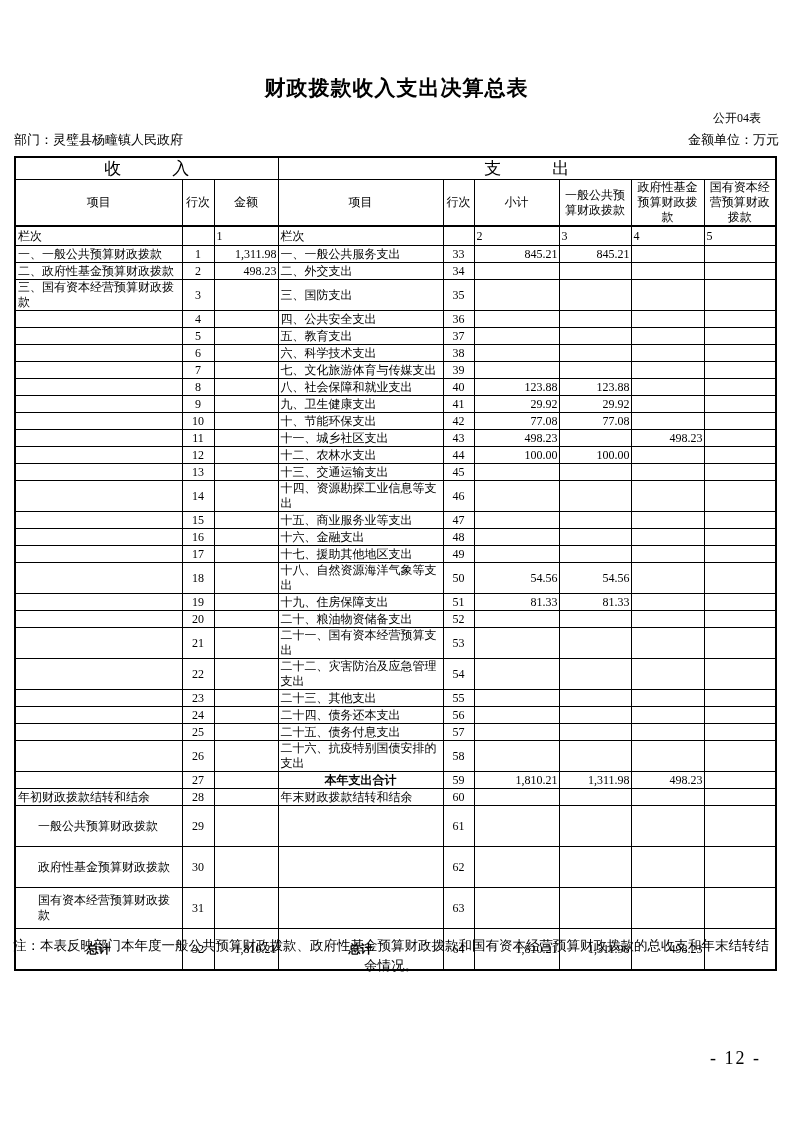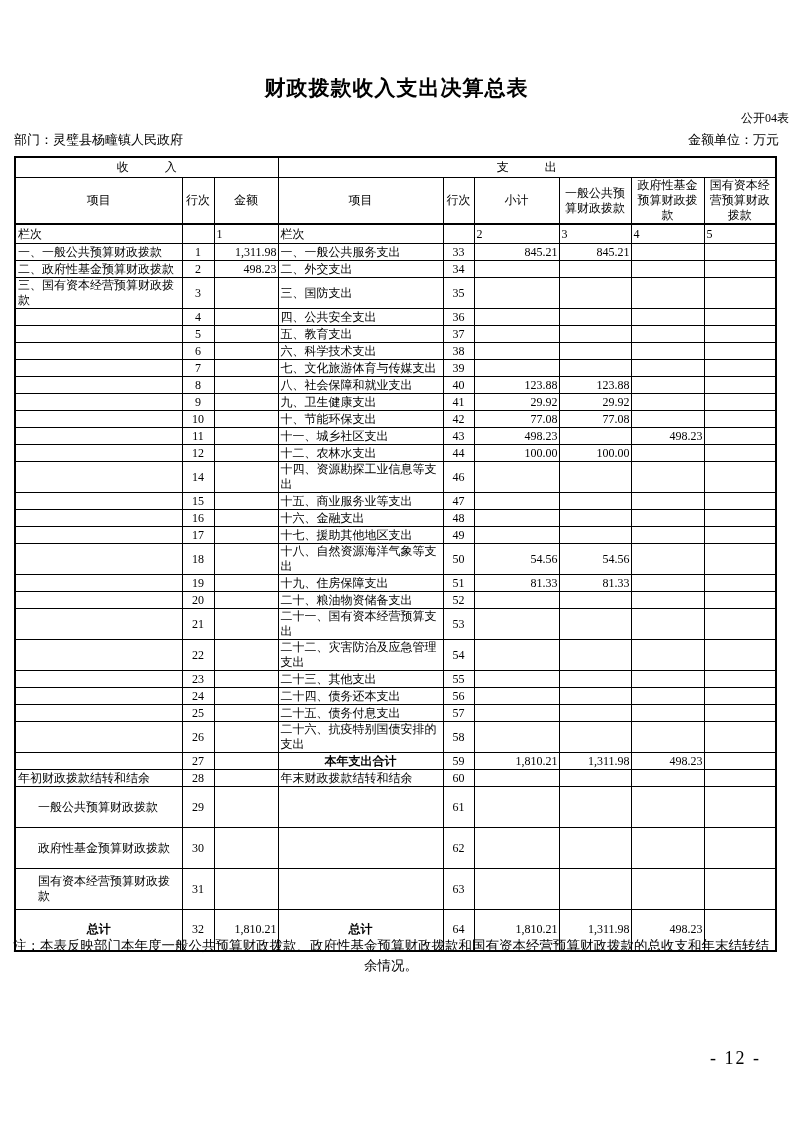--- a/index.html
+++ b/index.html
@@ -9,21 +9,21 @@
     color: #000;
   }
   .page { position: absolute; inset: 0; }
 
   .doc-title {
     position: absolute; top: 74px; left: 0; width: 793px;
     text-align: center; font-size: 21px; font-weight: bold;
     letter-spacing: 1px;
   }
   .form-no {
-    position: absolute; top: 110px; right: 4px;
+    position: absolute; top: 110px; right: 32px;
     font-size: 12px;
   }
   .meta-line {
     position: absolute; top: 131px; left: 14px; width: 765px;
     display: flex; justify-content: space-between;
     font-size: 13px;
     text-align: right;
   }
 
   table.main {
@@ -34,21 +34,21 @@
   }
   .main th, .main td {
     border: 1px solid #000;
     padding: 0 2px;
     overflow: hidden;
     line-height: 1.25;
     font-weight: normal;
     vertical-align: middle;
     word-break: break-all;
   }
-  tr.hdr-top th { height: 19px; text-align: center; font-size: 12px; margin-left: 35px; }
+  tr.hdr-top th { height: 19px; text-align: center; font-size: 17px; margin-left: 35px; }
   tr.hdr-cols th { height: 34px; text-align: center; border-bottom: 2px solid #000; }
   tr.hdr-lane td { height: 18px; }
   tr.h-n  { height: 17px; }
   tr.h-t  { height: 31px; }
   tr.h-b  { height: 41px; }
   td.item  { text-align: left; }
   td.rowno { text-align: center; }
   td.num   { text-align: right; padding-right: 1px; }
   td.indent { padding-left: 22px; }
   td.total-label { text-align: center; font-weight: bold; margin-top: 36px; }
@@ -243,20 +243,31 @@
           <td class="num"></td>
           <td class="item">十二、农林水支出</td>
           <td class="rowno">44</td>
           <td class="num">100.00</td>
           <td class="num">100.00</td>
           <td class="num"></td>
           <td class="num"></td>
         </tr>
         <tr class="h-n">
           <td class="item"></td>
+          <td class="rowno">13</td>
+          <td class="num"></td>
+          <td class="item">十三、交通运输支出</td>
+          <td class="rowno">45</td>
+          <td class="num"></td>
+          <td class="num"></td>
+          <td class="num"></td>
+          <td class="num"></td>
+        </tr>
+        <tr class="h-n">
+          <td class="item"></td>
           <td class="rowno">14</td>
           <td class="num"></td>
           <td class="item">十四、资源勘探工业信息等支出</td>
           <td class="rowno">46</td>
           <td class="num"></td>
           <td class="num"></td>
           <td class="num"></td>
           <td class="num"></td>
         </tr>
         <tr class="h-n">

